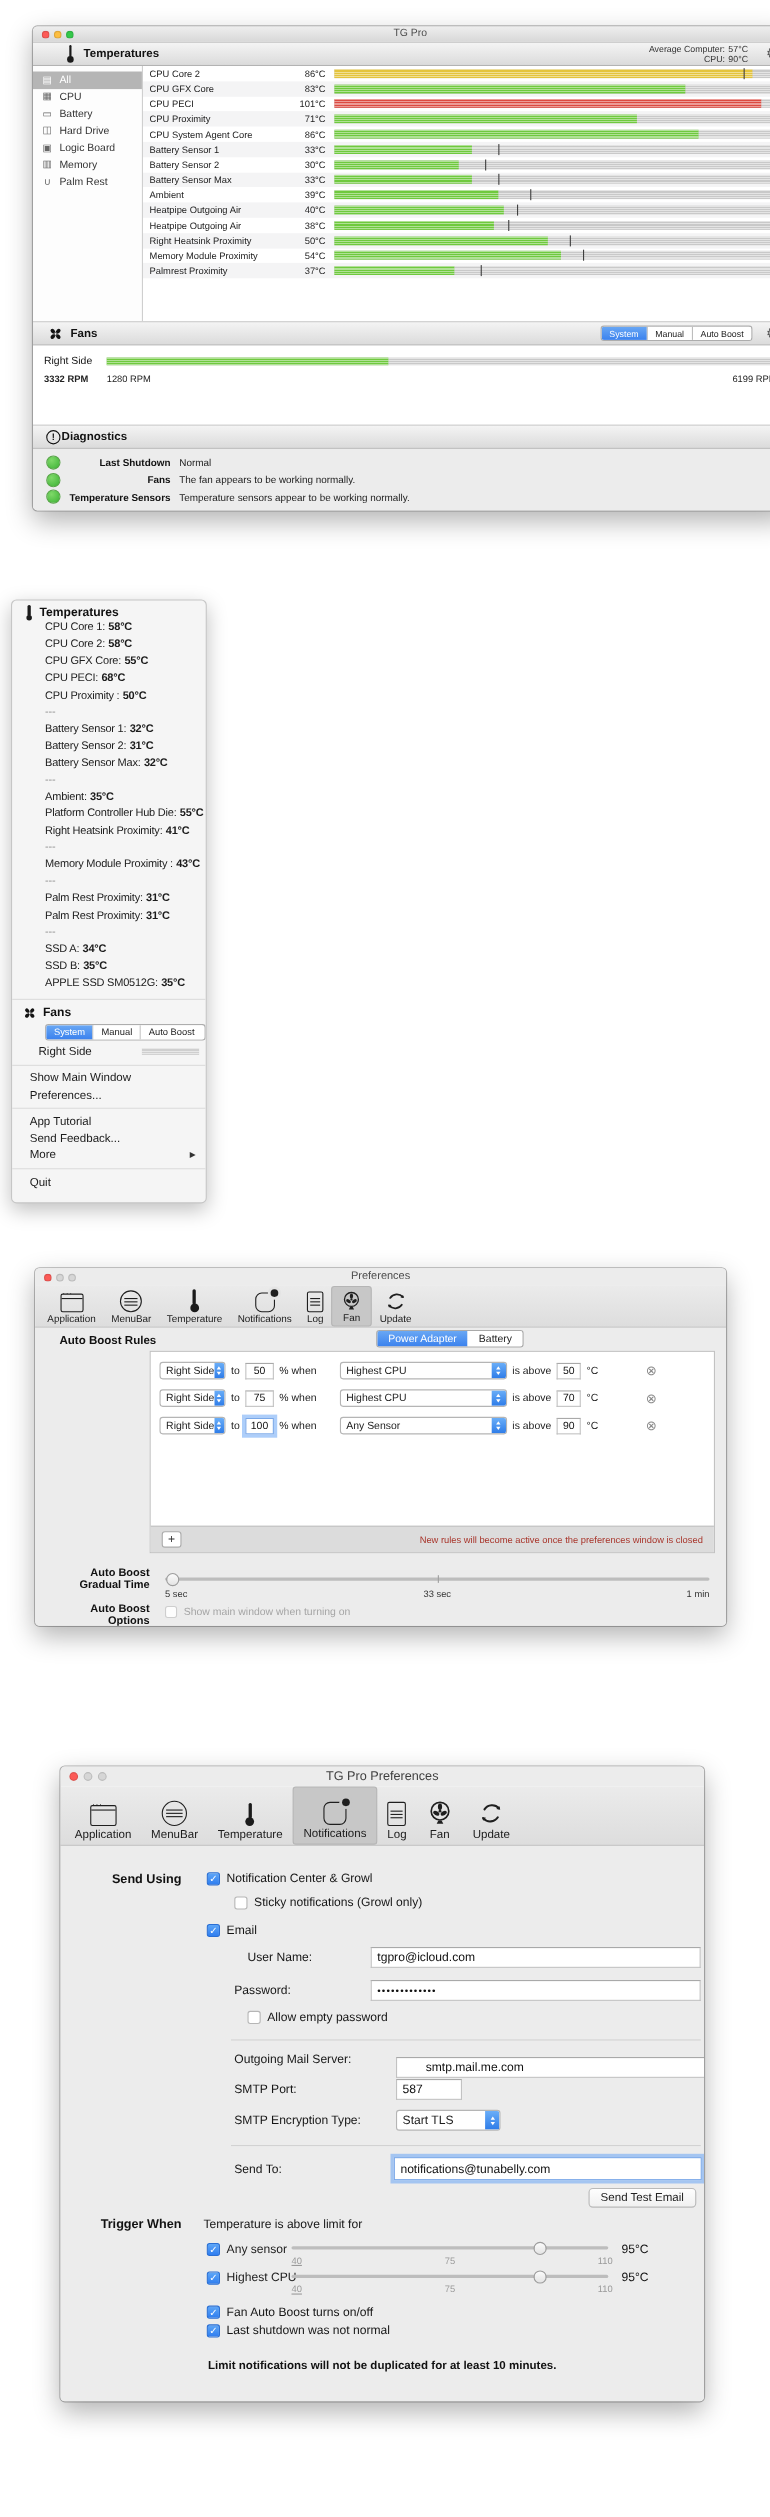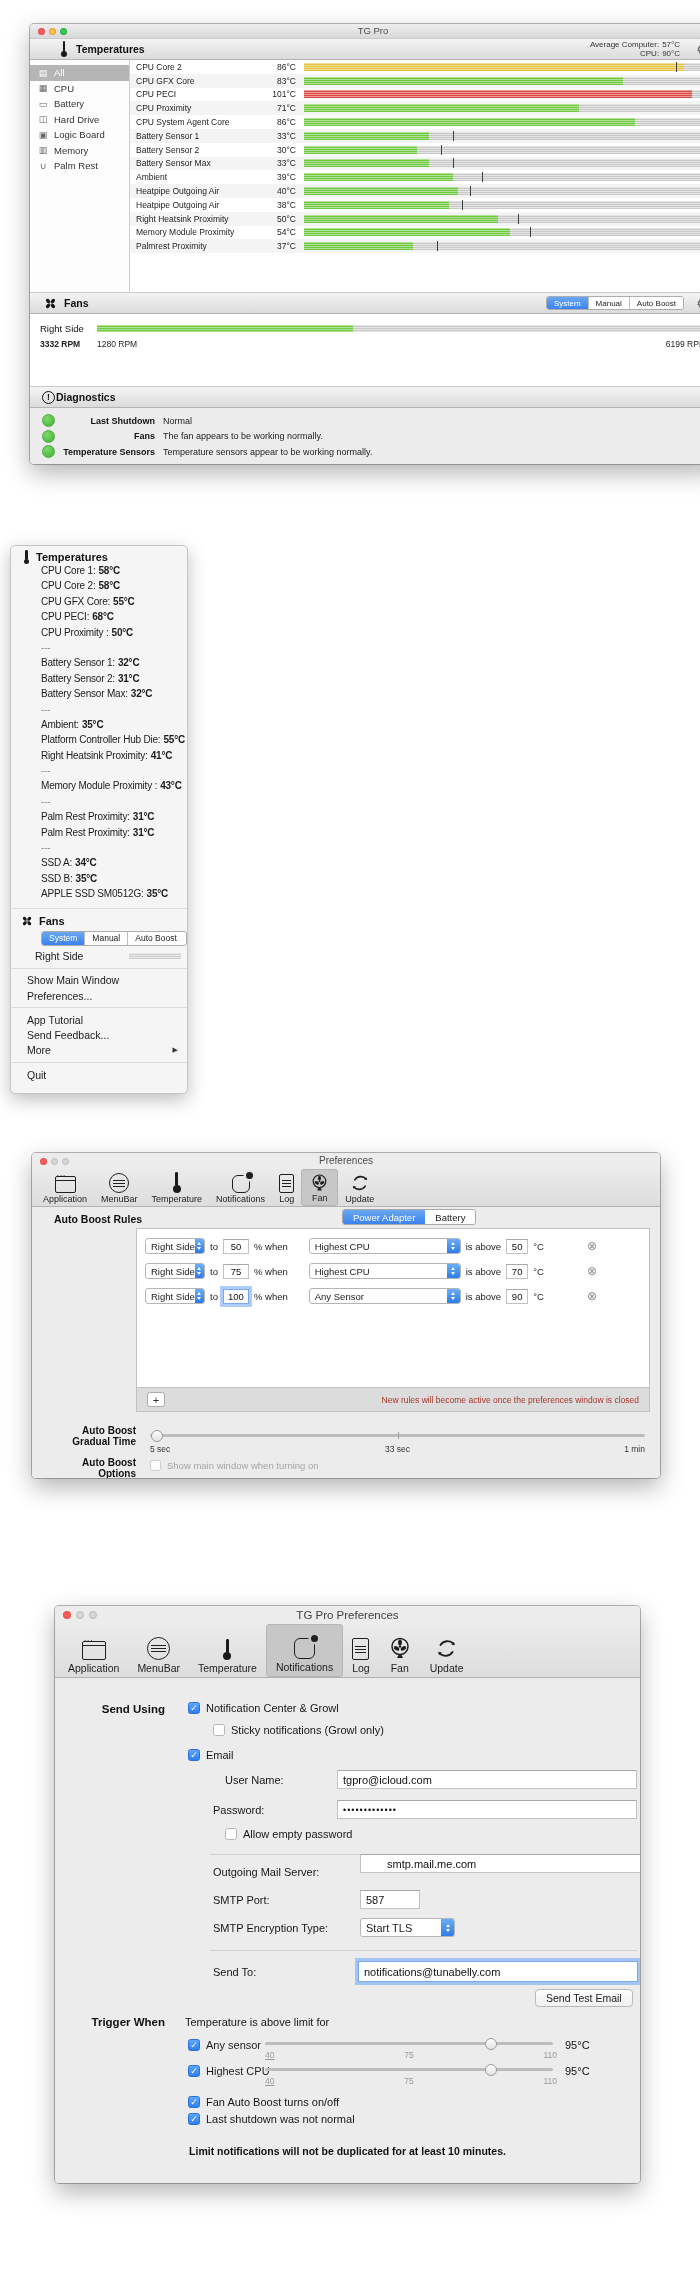--- a/index.html
+++ b/index.html
@@ -780,21 +780,21 @@
     <span class="flabel" style="position:absolute;left:170px;top:96px;">User Name:</span>
     <div class="fld" style="position:absolute;left:282px;top:92px;width:300px;height:19px;">tgpro@icloud.com</div>
     <span class="flabel" style="position:absolute;left:158px;top:126px;">Password:</span>
     <div class="fld" style="position:absolute;left:282px;top:122px;width:300px;height:19px;font-size:9px;letter-spacing:1px;">•••••••••••••</div>
     <div class="frow" style="left:170px;top:150px;">
       <span class="cb off"></span>
       <span class="cblbl">Allow empty password</span>
     </div>
     <div class="hr4" style="top:176px;"></div>
     <span class="flabel" style="position:absolute;left:158px;top:188px;">Outgoing Mail Server:</span>
-    <div class="fld" style="position:absolute;left:305px;top:176px;width:311px;height:19px;padding-left:26px;">smtp.mail.me.com</div>
+    <div class="fld" style="position:absolute;left:305px;top:192px;width:311px;height:19px;padding-left:26px;">smtp.mail.me.com</div>
     <span class="flabel" style="position:absolute;left:158px;top:216px;">SMTP Port:</span>
     <div class="fld" style="position:absolute;left:305px;top:212px;width:60px;height:19px;">587</div>
     <span class="flabel" style="position:absolute;left:158px;top:244px;">SMTP Encryption Type:</span>
     <div class="sel" style="position:absolute;left:305px;top:240px;width:95px;height:19px;font-size:11px;">
       <span class="stxt">Start TLS</span>
       <span class="caret">
           <span class="up"></span>
           <span class="dn"></span>
         </span>
     </div>

